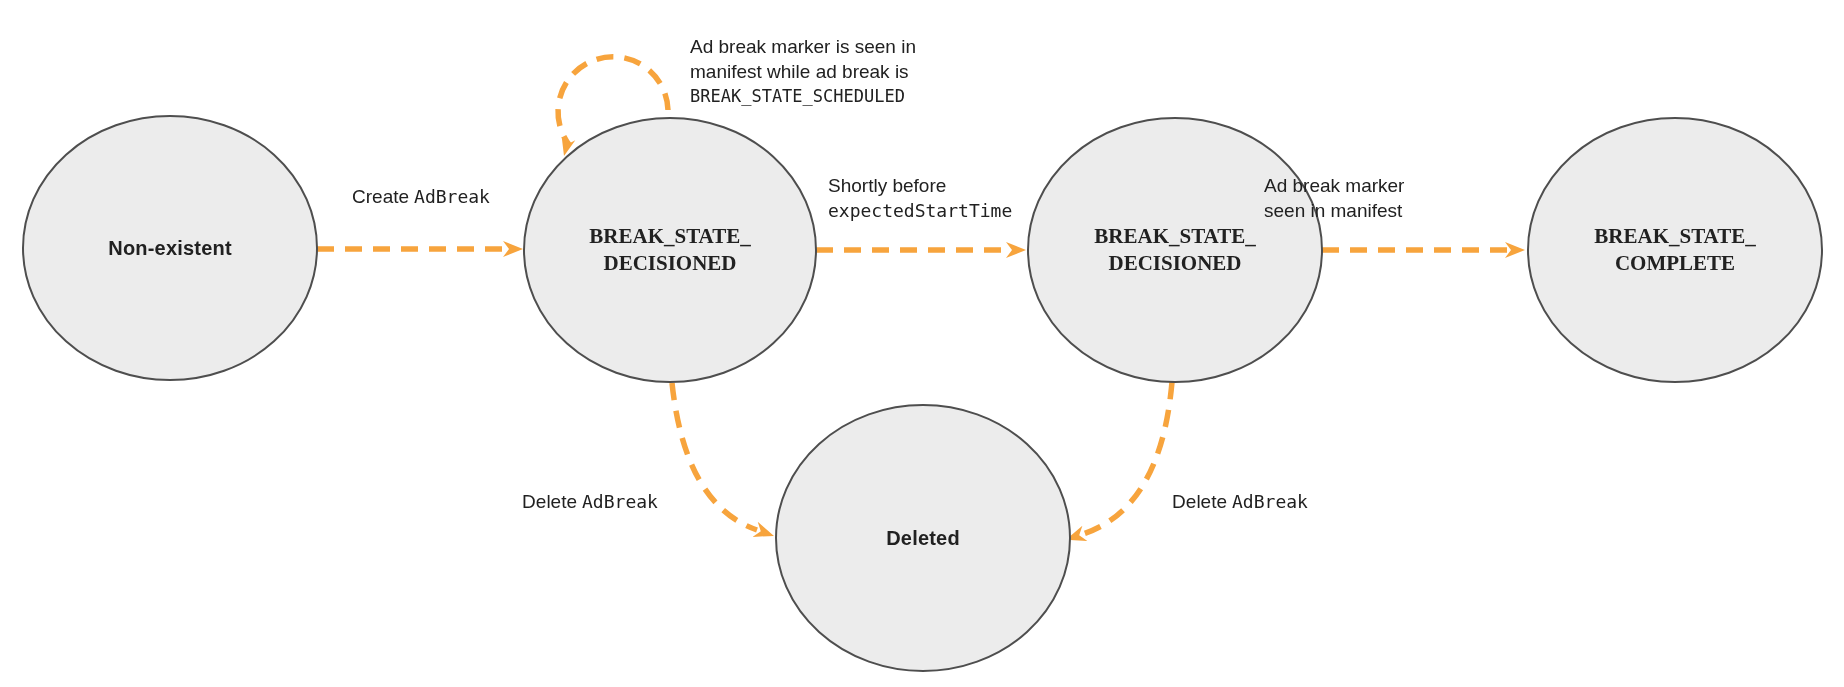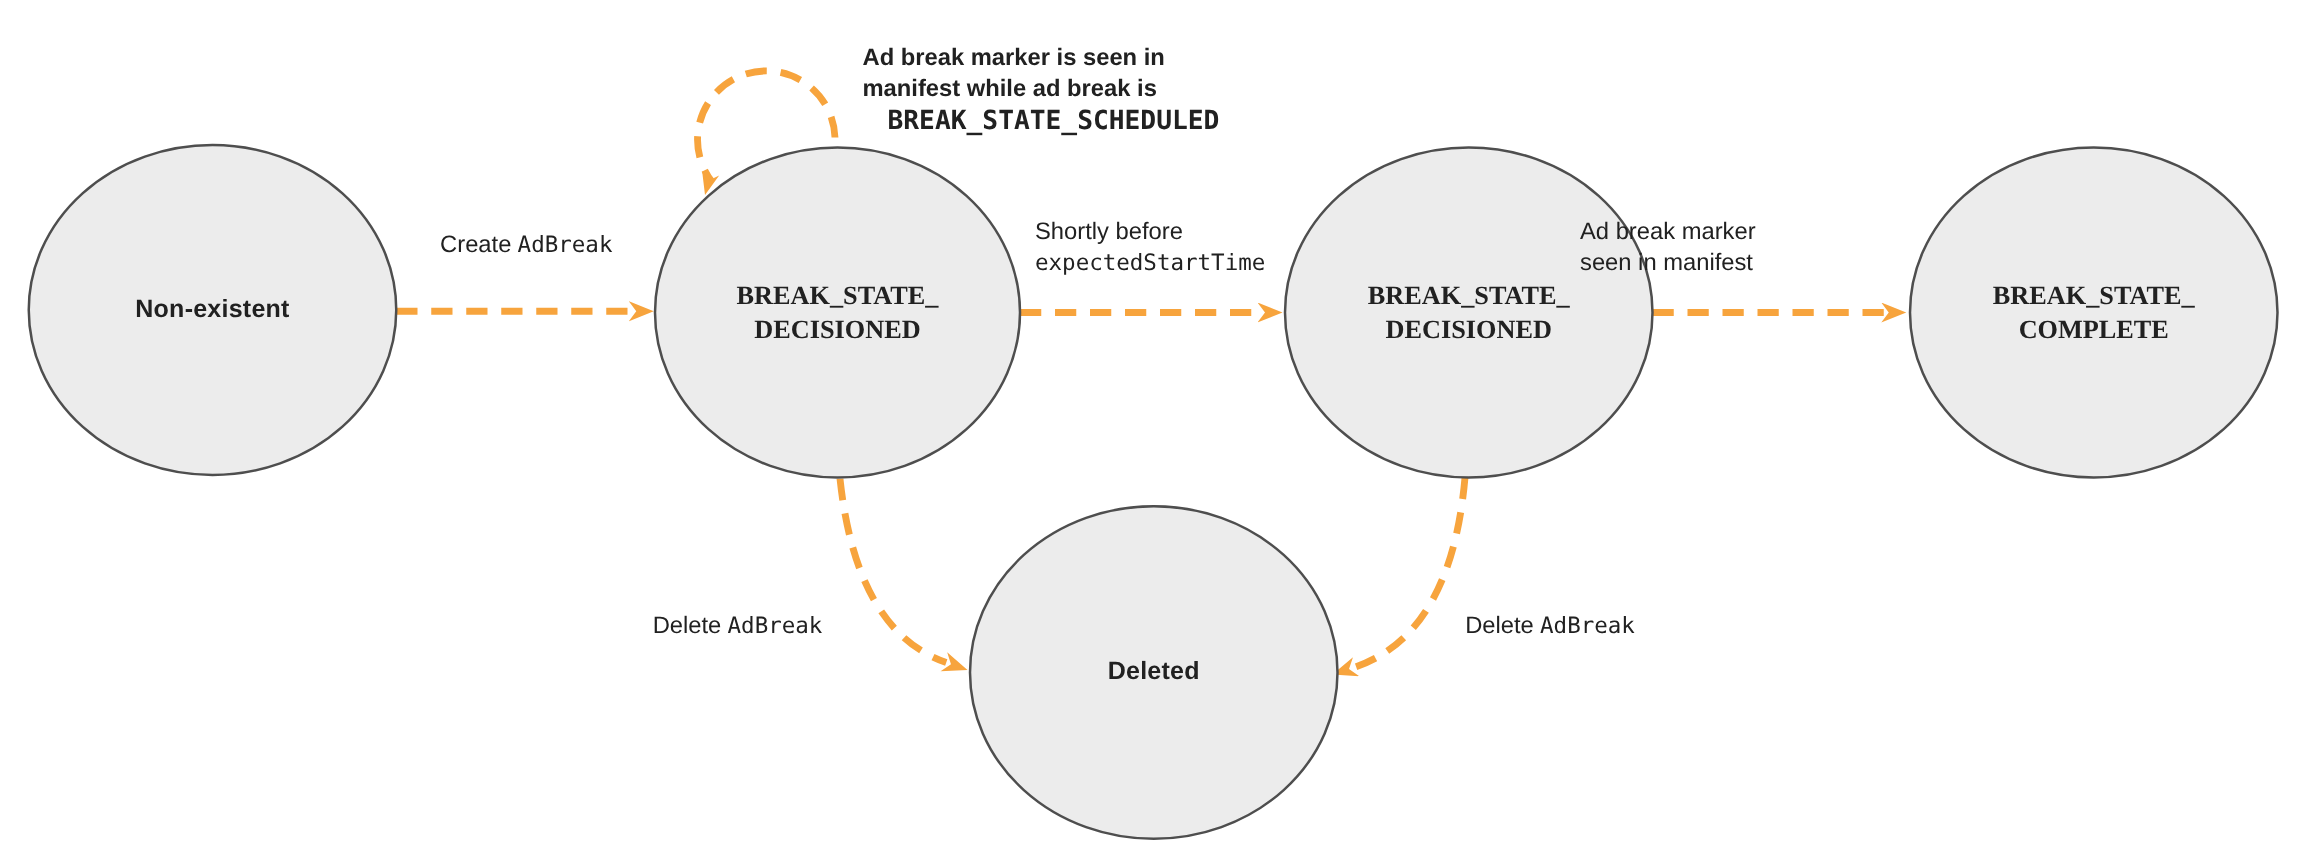--- a/index.html
+++ b/index.html
@@ -56,22 +56,21 @@
   .edge-label {
     font-size: 19px;
     line-height: 25px;
   }
   .mono {
     font-family: "DejaVu Sans Mono", monospace;
     font-size: 18px;
   }
   .mono-line {
     font-family: "DejaVu Sans Mono", monospace;
-    font-size: 21px;
-    margin-left: 20px;
+    font-size: 17px;
   }
   .inline-label {
     display: flex;
     align-items: flex-end;
     gap: 5px;
   }
 </style>
 </head>
 <body>
 
@@ -116,21 +115,21 @@
     <div>COMPLETE</div>
   </div>
 
   <div class="label centered node-label-sans" style="left:923px; top:538px;">Deleted</div>
 
   <div class="label edge-label inline-label" style="left:421px; top:196px; transform:translate(-50%,-50%);">
     <span>Create</span>
     <span class="mono">AdBreak</span>
   </div>
 
-  <div class="label edge-label" style="left:690px; top:34px;font-weight:bold;">
+  <div class="label edge-label" style="left:690px; top:34px;">
     <div>Ad break marker is seen in</div>
     <div>manifest while ad break is</div>
     <div class="mono-line">BREAK_STATE_SCHEDULED</div>
   </div>
 
   <div class="label edge-label" style="left:828px; top:173px;">
     <div>Shortly before</div>
     <div class="mono">expectedStartTime</div>
   </div>
 

